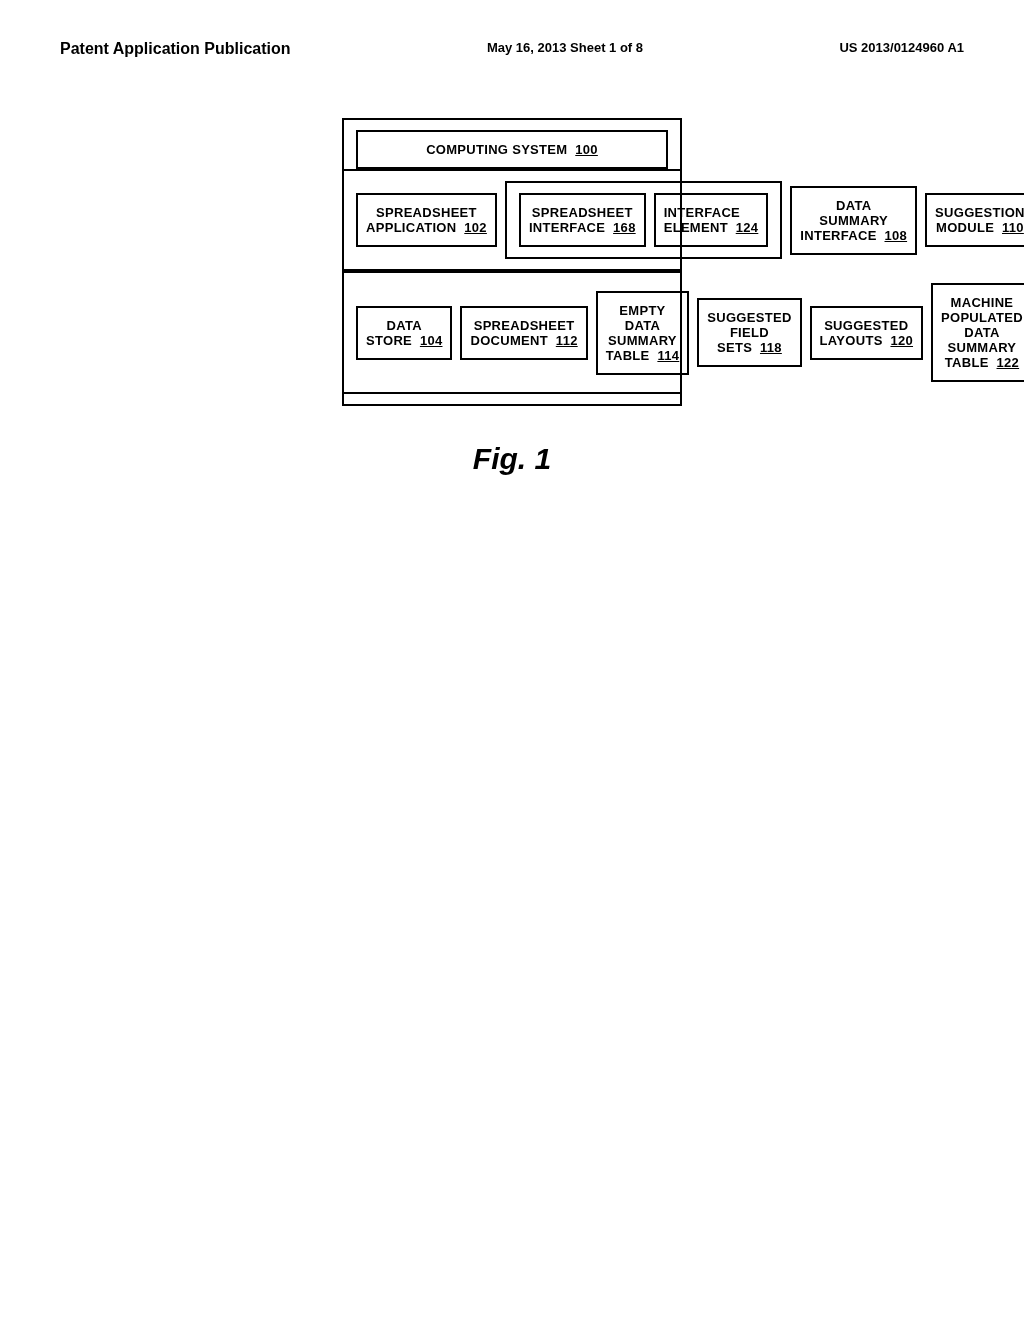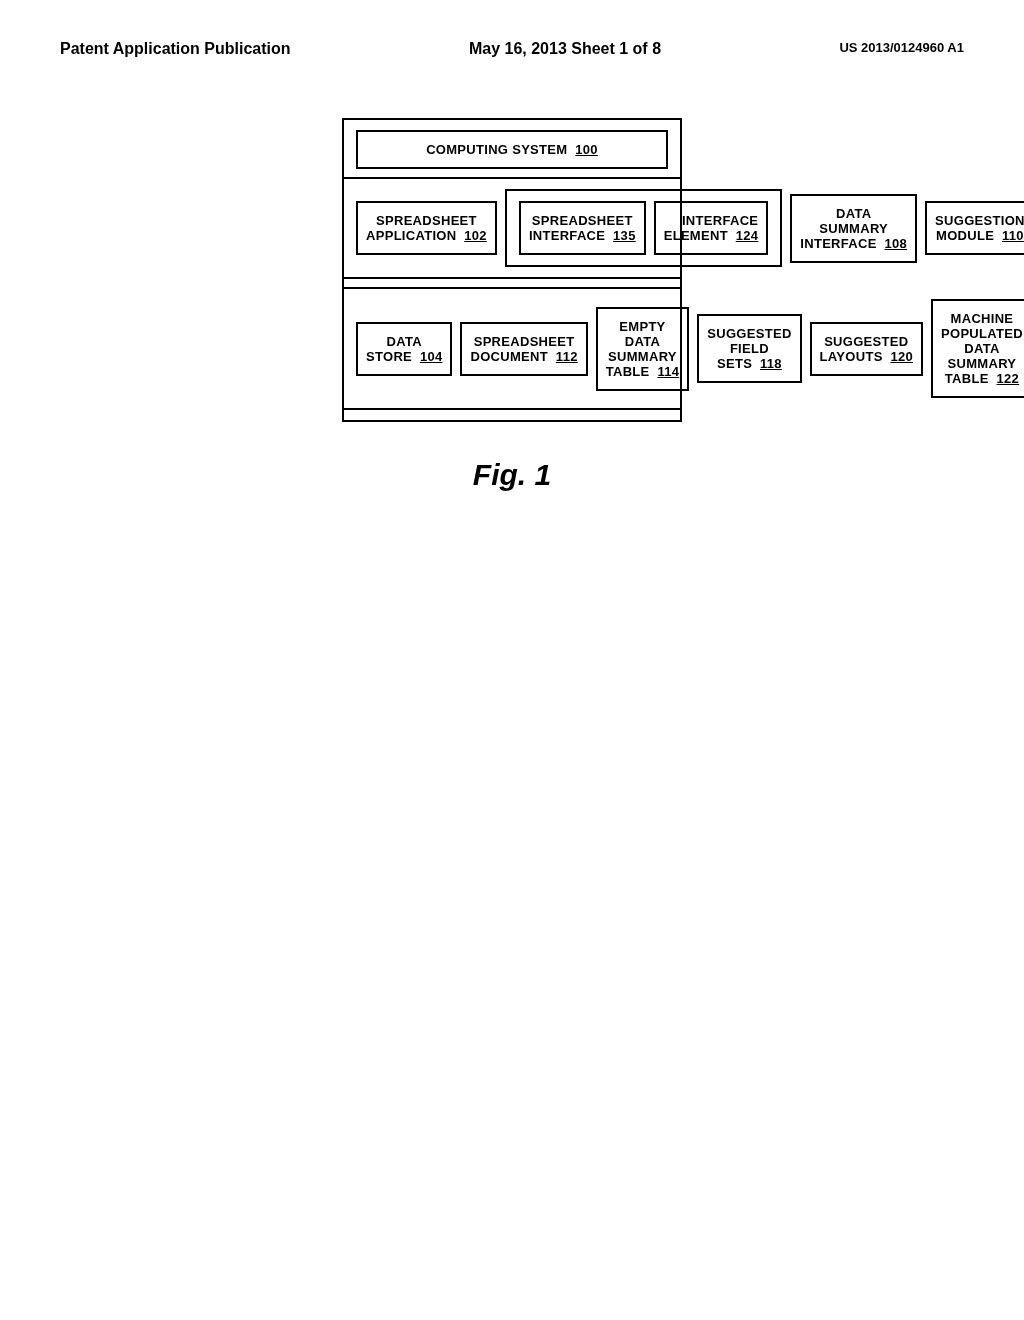--- a/index.html
+++ b/index.html
@@ -25,21 +25,21 @@
       font-size: 13px;
       font-weight: bold;
     }
 
     .header-left {
       font-size: 16px;
       font-weight: bold;
     }
 
     .header-center {
-      font-size: 16px;
+      font-size: 13px;
       font-weight: bold;
       text-align: left;
     }
 
     .header-right {
       font-size: 13px;
       font-weight: bold;
     }
 
     .diagram-container {
@@ -76,35 +76,34 @@
       text-align: center;
       padding: 10px 8px;
       font-size: 13px;
       font-weight: bold;
       letter-spacing: 0.3px;
     }
 
     .row-box-indent {
       border: 2px solid #000;
       width: calc(100% - 18px);
-      text-align: right;
+      text-align: left;
       padding: 10px 8px;
       font-size: 13px;
       font-weight: bold;
       letter-spacing: 0.3px;
     }
 
     .full-outer {
       border: 2px solid #000;
       width: 340px;
       padding: 10px 12px;
       display: flex;
       flex-direction: column;
       align-items: center;
-      gap: 8px;
     }
   </style>
 </head>
 <body>
 
 <div class="page-header">
   <span class="header-left">Patent Application Publication</span>
   <span class="header-center">May 16, 2013   Sheet 1 of 8</span>
   <span class="header-right">US 2013/0124960 A1</span>
 </div>
@@ -117,21 +116,21 @@
       <span>COMPUTING SYSTEM</span>&nbsp;&nbsp;<span class="label-underline">100</span>
     </div>
 
     <div class="main-outer">
       <div class="row-box">
         <span>SPREADSHEET APPLICATION</span>&nbsp;&nbsp;<span class="label-underline">102</span>
       </div>
 
       <div class="main-outer">
         <div class="row-box">
-          <span>SPREADSHEET INTERFACE</span>&nbsp;&nbsp;<span class="label-underline">135</span>
+          <span>SPREADSHEET INTERFACE</span>&nbsp;&nbsp;<span class="label-underline">168</span>
         </div>
         <div class="row-box-indent">
           <span>INTERFACE ELEMENT</span>&nbsp;&nbsp;<span class="label-underline">124</span>
         </div>
       </div>
 
       <div class="row-box">
         <span>DATA SUMMARY INTERFACE</span>&nbsp;&nbsp;<span class="label-underline">108</span>
       </div>
 

